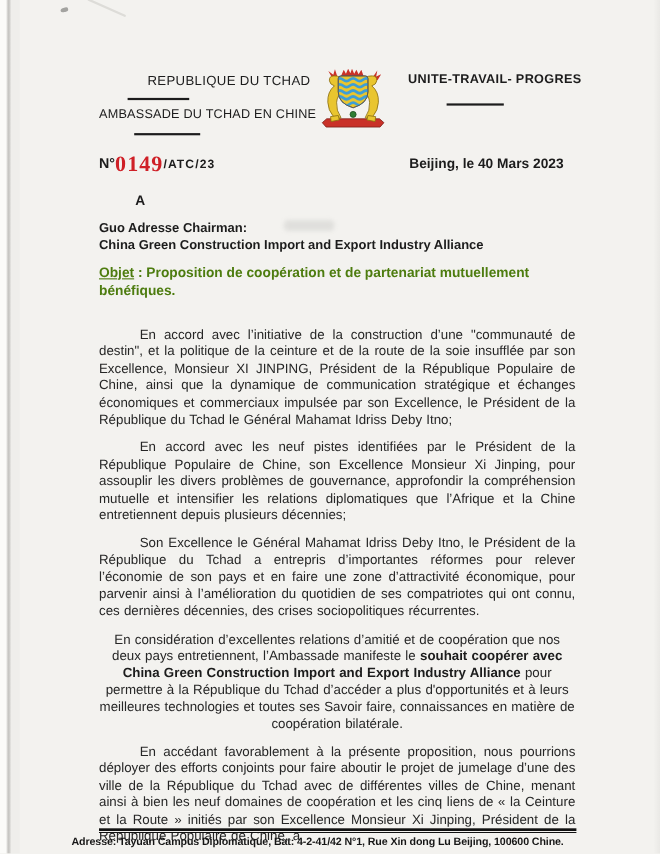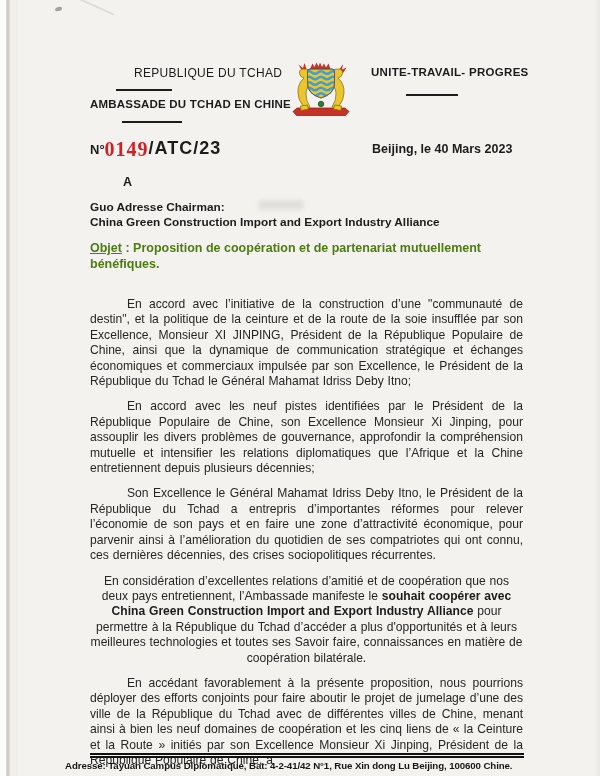--- a/index.html
+++ b/index.html
@@ -22,31 +22,31 @@
   .speck { position:absolute; left:55px; top:7px; width:7px; height:4px;
            background:#8f8f8c; border-radius:60% 40% 50% 50%; transform:rotate(-12deg); opacity:.8; }
   .crease { position:absolute; left:78px; top:6px; width:38px; height:2px;
             background:#dddcd8; transform:rotate(24deg); border-radius:2px; }
   .smudge { position:absolute; left:258px; top:200px; width:46px; height:10px;
             background:#c9c9c6; opacity:.45; filter:blur(2px); border-radius:4px; }
 
   
   .hdr-country     { position:absolute; left:90px;  top:66px;  font-size:12px; font-weight:normal; letter-spacing:.3px; color:#1c1c1c;margin-left:44px; }
   .hdr-rule-1      { position:absolute; left:116px; top:89px;  width:56px; height:2px; background:#1c1c1c; }
-  .hdr-institution { position:absolute; left:90px;  top:98px;  font-size:11.5px; font-weight:bold; letter-spacing:.2px; color:#1c1c1c;text-align:center; }
+  .hdr-institution { position:absolute; left:90px;  top:98px;  font-size:11.5px; font-weight:normal; letter-spacing:.2px; color:#1c1c1c;text-align:center; }
   .hdr-rule-2      { position:absolute; left:122px; top:121px; width:60px; height:2px; background:#1c1c1c; }
   .hdr-motto       { position:absolute; left:371px; top:66px;  font-size:11.5px; font-weight:bold; letter-spacing:.3px; color:#1c1c1c; }
   .hdr-rule-3      { position:absolute; left:406px; top:94px;  width:52px; height:2px; background:#1c1c1c; }
   .emblem          { position:absolute; left:287px; top:60px;  width:68px; height:58px; }
 
   
   .ref-line { position:absolute; left:90px; top:138px; font-weight:bold; color:#1c1c1c; }
   .ref-prefix { font-size:13px; vertical-align:2px; }
   .ref-number { font-family:"Liberation Serif", serif; font-size:20px; letter-spacing:1px; }
-  .ref-suffix { font-size:18px; letter-spacing:1px; vertical-align:2px; }
+  .ref-suffix { font-size:11px; letter-spacing:1px; vertical-align:2px; }
   .date-line  { position:absolute; left:372px; top:142px; font-size:12.5px; font-weight:bold; color:#1c1c1c; }
 
   
   .salutation { position:absolute; left:123px; top:175px; font-size:12.5px; font-weight:bold; color:#1c1c1c; }
   .recipient  { position:absolute; left:90px; top:200px; font-size:11.8px; font-weight:bold; line-height:15px; color:#1c1c1c; }
 
   
   .subject { position:absolute; left:90px; top:240px; width:438px;
              font-size:12.5px; font-weight:bold; line-height:16px; color:#4d7c0f; }
   .subject-label { text-decoration:underline; }

